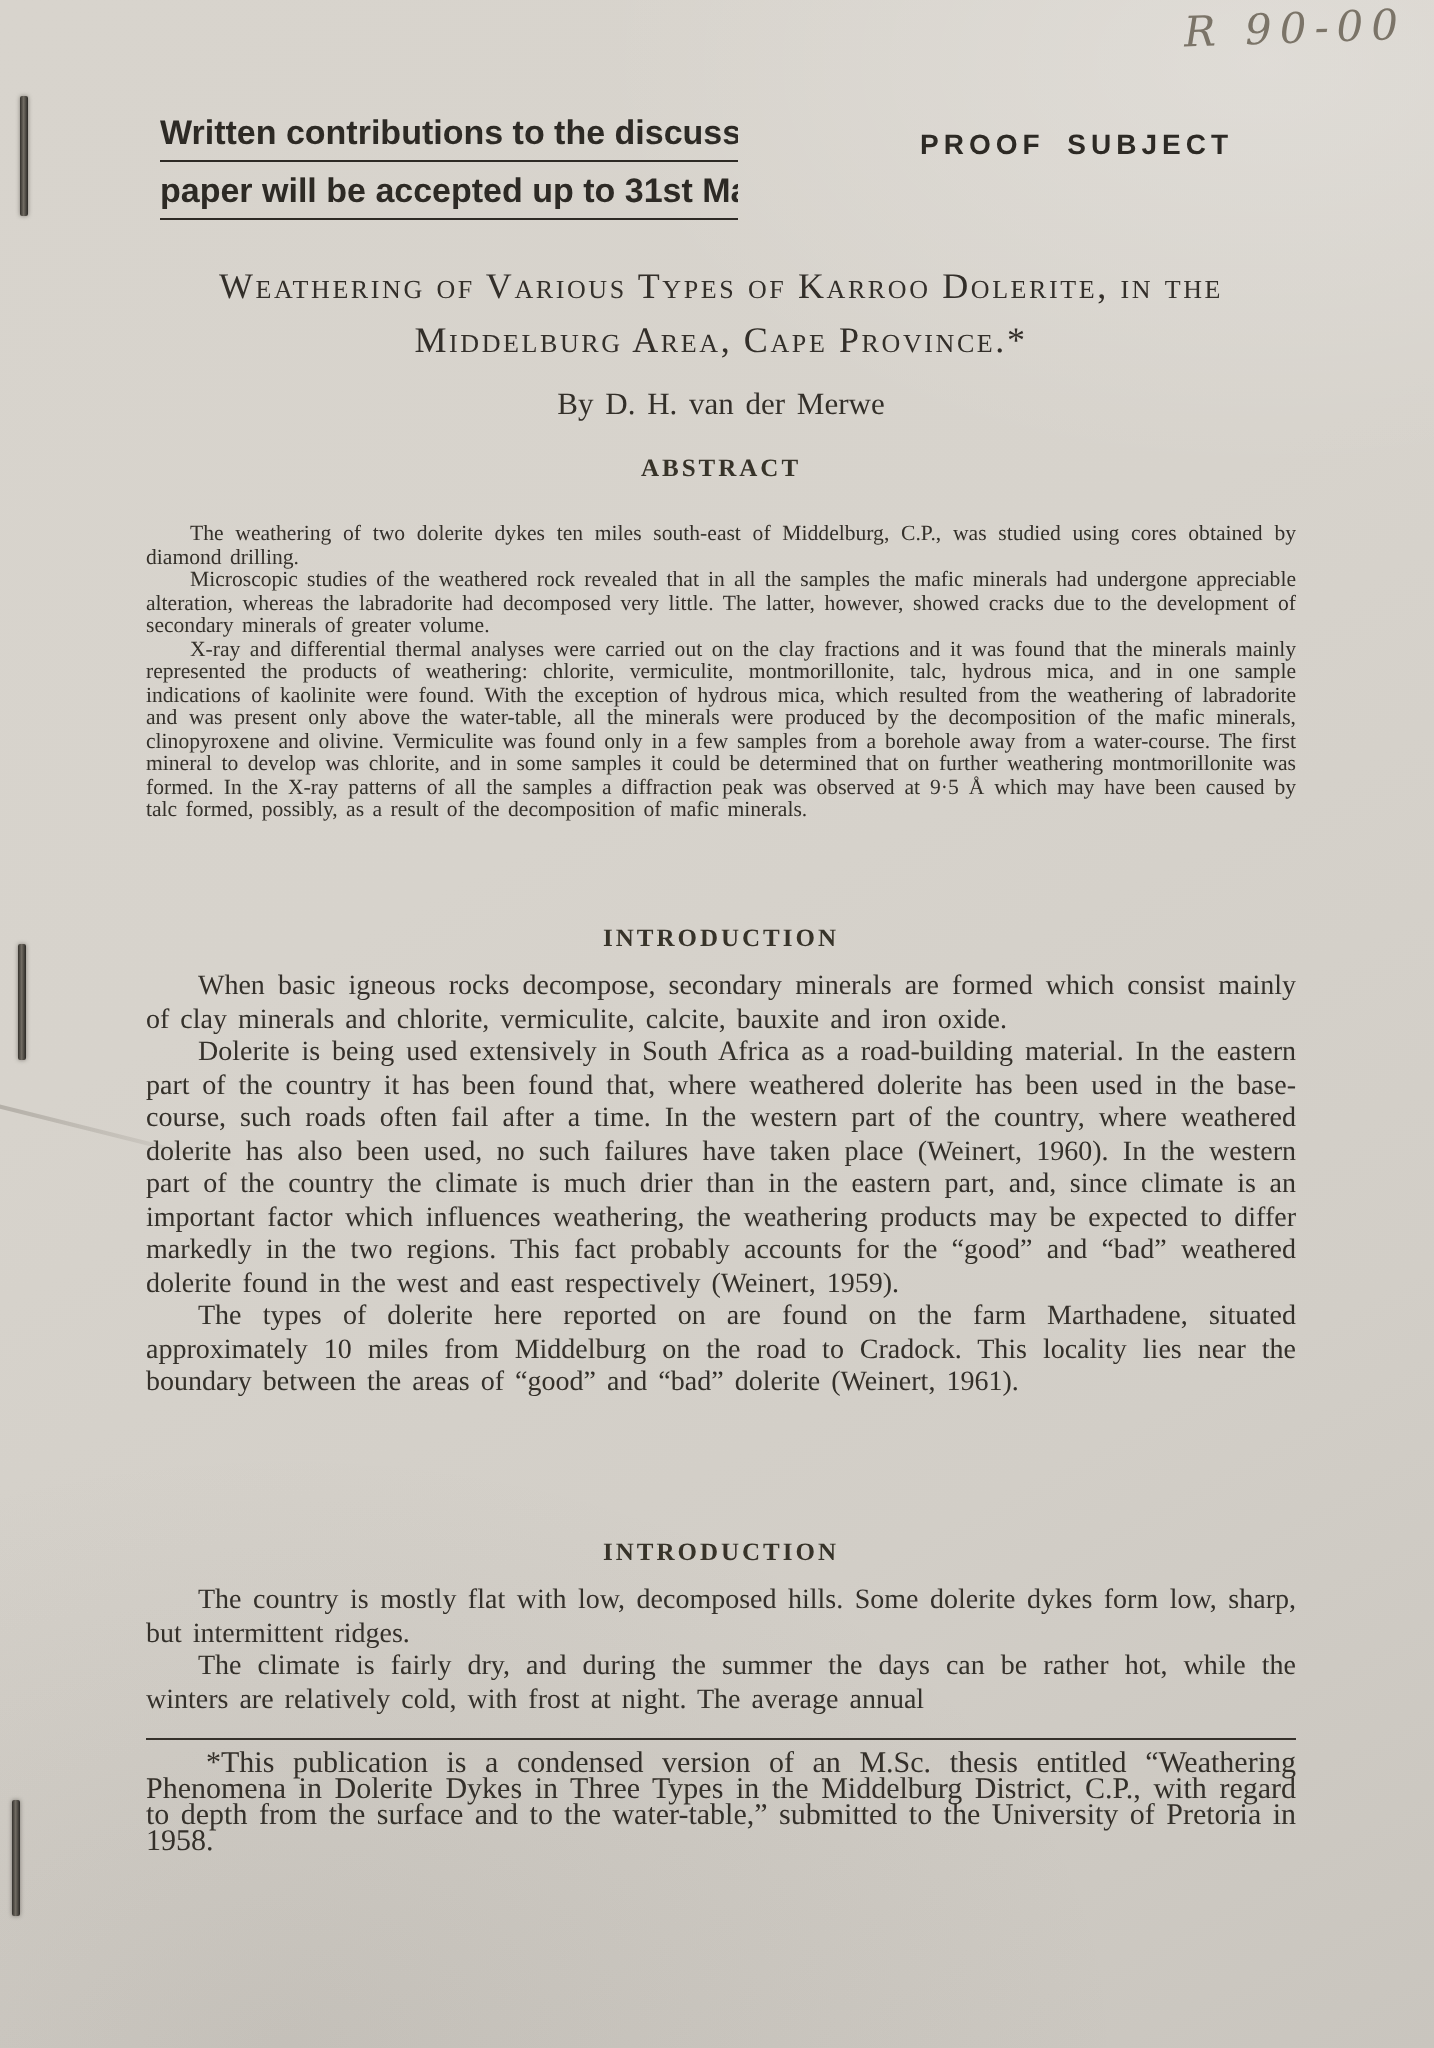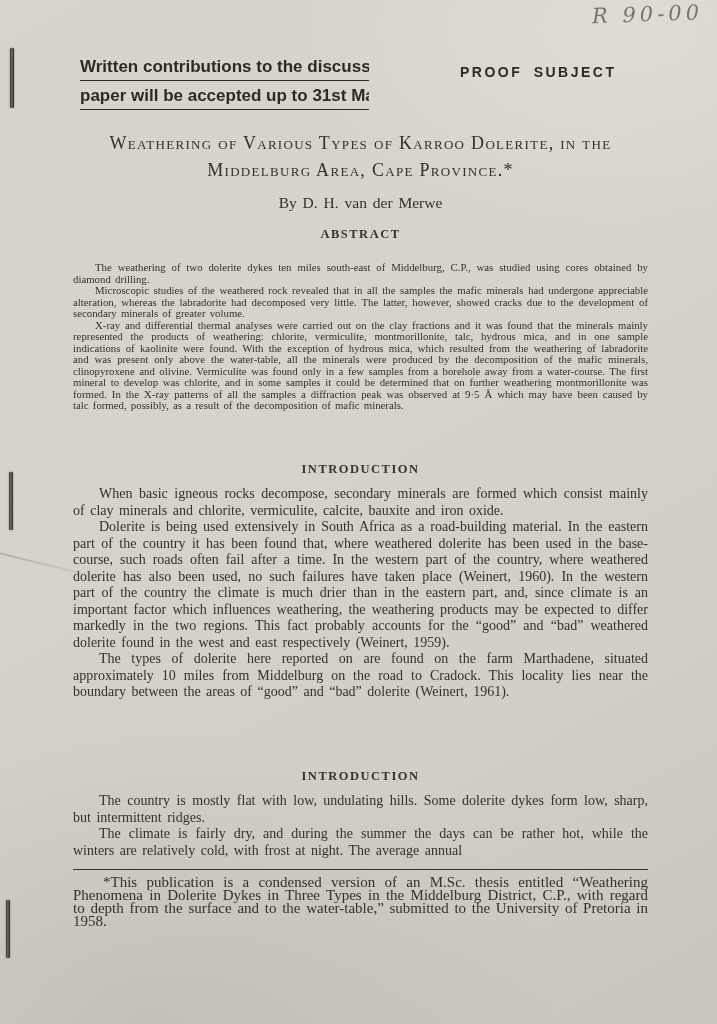--- a/index.html
+++ b/index.html
@@ -131,21 +131,21 @@
 
   <section class="intro">
     <h2>INTRODUCTION</h2>
     <p>When basic igneous rocks decompose, secondary minerals are formed which consist mainly of clay minerals and chlorite, vermiculite, calcite, bauxite and iron oxide.</p>
     <p>Dolerite is being used extensively in South Africa as a road-building material. In the eastern part of the country it has been found that, where weathered dolerite has been used in the base-course, such roads often fail after a time. In the western part of the country, where weathered dolerite has also been used, no such failures have taken place (Weinert, 1960). In the western part of the country the climate is much drier than in the eastern part, and, since climate is an important factor which influences weathering, the weathering products may be expected to differ markedly in the two regions. This fact probably accounts for the “good” and “bad” weathered dolerite found in the west and east respectively (Weinert, 1959).</p>
     <p>The types of dolerite here reported on are found on the farm Marthadene, situated approximately 10 miles from Middelburg on the road to Cradock. This locality lies near the boundary between the areas of “good” and “bad” dolerite (Weinert, 1961).</p>
   </section>
 
   <section class="physio">
     <h2>INTRODUCTION</h2>
-    <p>The country is mostly flat with low, undulating hills. Some dolerite dykes form low, sharp, but intermittent ridges.</p>
+    <p>The country is mostly flat with low, decomposed hills. Some dolerite dykes form low, sharp, but intermittent ridges.</p>
     <p>The climate is fairly dry, and during the summer the days can be rather hot, while the winters are relatively cold, with frost at night. The average annual</p>
   </section>
 
   <div class="footnote">
     <div class="rule"></div>
     <p>*This publication is a condensed version of an M.Sc. thesis entitled “Weathering Phenomena in Dolerite Dykes in Three Types in the Middelburg District, C.P., with regard to depth from the surface and to the water-table,” submitted to the University of Pretoria in 1958.</p>
   </div>
 
 </div>
 

